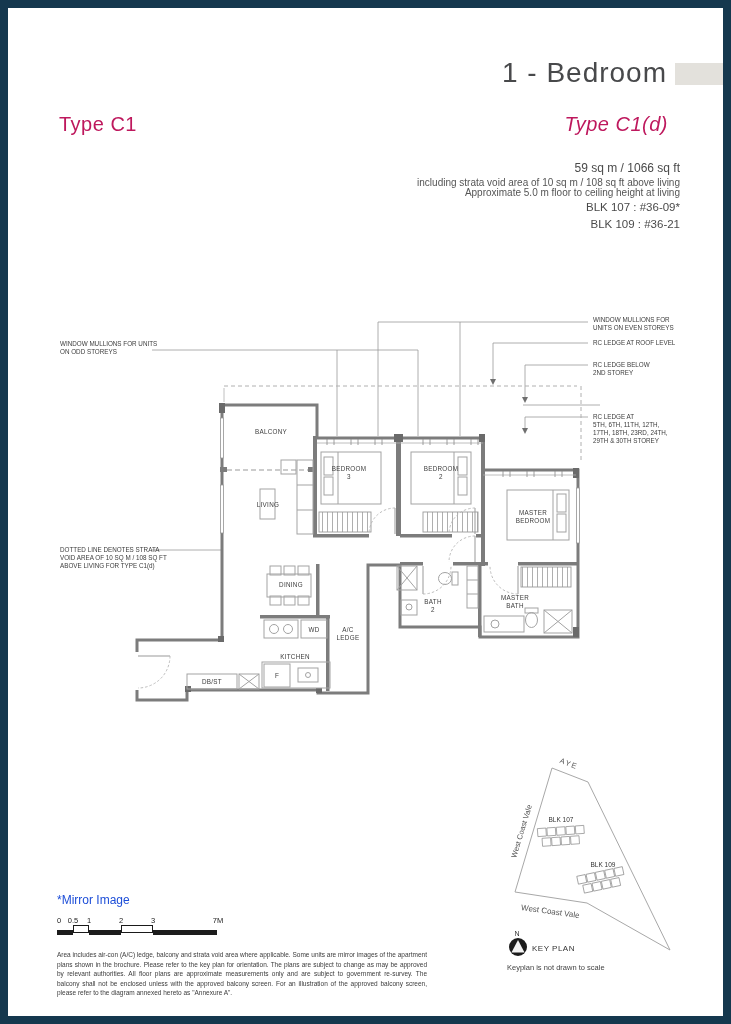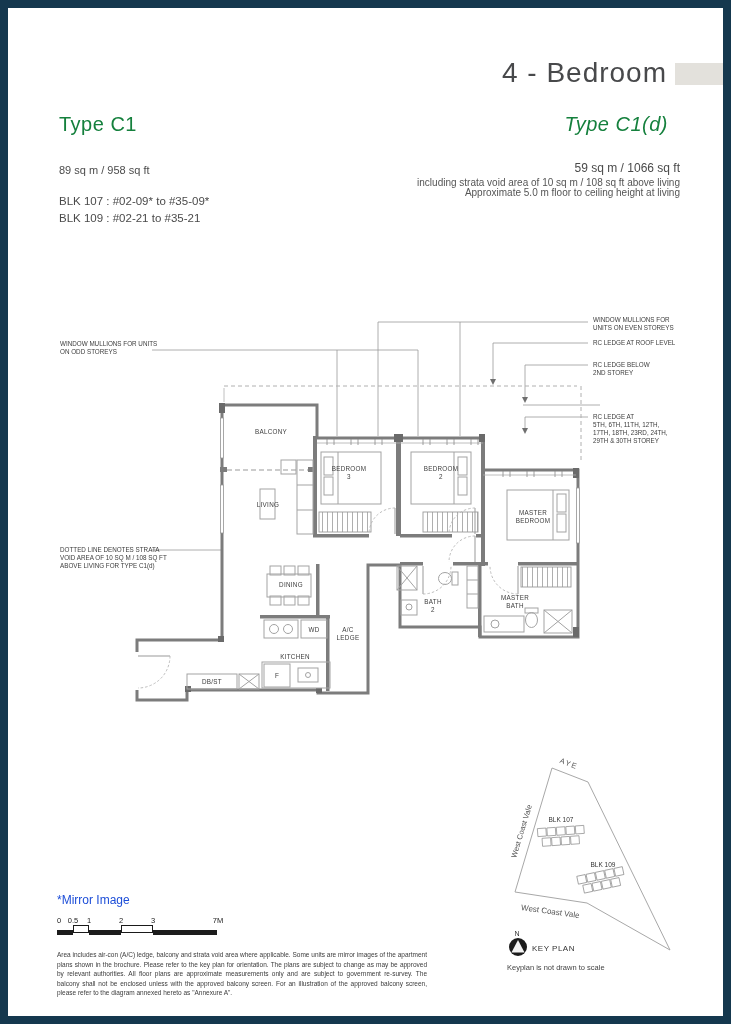--- a/index.html
+++ b/index.html
@@ -13,21 +13,21 @@
     overflow:hidden;
   }
   .abs{position:absolute;}
   .page-title{
     right:56px;top:49px;
     font-size:28px;color:#48494b;letter-spacing:1px;font-weight:400;
   }
   .corner-tab{
     right:0px;top:55px;width:48px;height:22px;background:#e3e1dc;
   }
-  .unit-type{font-size:20px;color:#15803d;letter-spacing:0.5px;}
+  .unit-type{font-size:20px;color:#be185d;letter-spacing:0.5px;}
   .type-left{left:51px;top:105px;}
   .type-right{right:55px;top:105px;font-style:italic;}
   .spec-left{left:51px;top:156px;font-size:11px;color:#4c4c4c;}
   .spec-left .blocks{margin-top:17px;font-size:11.5px;line-height:17px;color:#4a4a4a;}
   .spec-right{right:43px;top:153px;text-align:right;color:#4a4a4a;}
   .spec-right .area{font-size:12px;}
   .spec-right .notes{font-size:10px;line-height:9.5px;margin-top:3px;color:#555;}
   .spec-right .blocks{font-size:11.5px;line-height:17px;margin-top:2px;}
   .plan-svg{left:47px;top:292px;}
   .keyplan-svg{left:480px;top:734px;}
@@ -40,39 +40,36 @@
   svg text{font-family:"Liberation Sans", sans-serif;}
   .rm{font-size:6.3px;fill:#3c3c3c;letter-spacing:0.3px;text-anchor:middle;}
   .ann{font-size:6.3px;fill:#3c3c3c;}
   .kp{fill:#555;}
 </style>
 </head>
 <body>
 
 <div class="page">
 
-  <div class="abs page-title">4 - Bedroom</div>
+  <div class="abs page-title">1 - Bedroom</div>
   <div class="abs corner-tab"></div>
 
   <div class="abs unit-type type-left">Type C1</div>
   <div class="abs unit-type type-right">Type C1(d)</div>
 
-  <div class="abs spec-left">
-    <div>89 sq m / 958 sq ft</div>
-    <div class="blocks">
-      <div>BLK 107 : #02-09* to #35-09*</div>
-      <div>BLK 109 : #02-21 to #35-21</div>
-    </div>
-  </div>
 
   <div class="abs spec-right">
     <div class="area">59 sq m / 1066 sq ft</div>
     <div class="notes">
       <div>including strata void area of 10 sq m / 108 sq ft above living</div>
       <div>Approximate 5.0 m floor to ceiling height at living</div>
+    </div>
+    <div class="blocks">
+      <div>BLK 107 : #36-09*</div>
+      <div>BLK 109 : #36-21</div>
     </div>
   </div>
 
   <svg class="abs plan-svg" width="620" height="420" viewBox="0 0 620 420">
     <defs>
       <pattern id="hatch" width="5" height="6" patternUnits="userSpaceOnUse">
         <path d="M2.5,0 V6" stroke="#9a9a9a" stroke-width="0.8"></path>
       </pattern>
     </defs>
 

